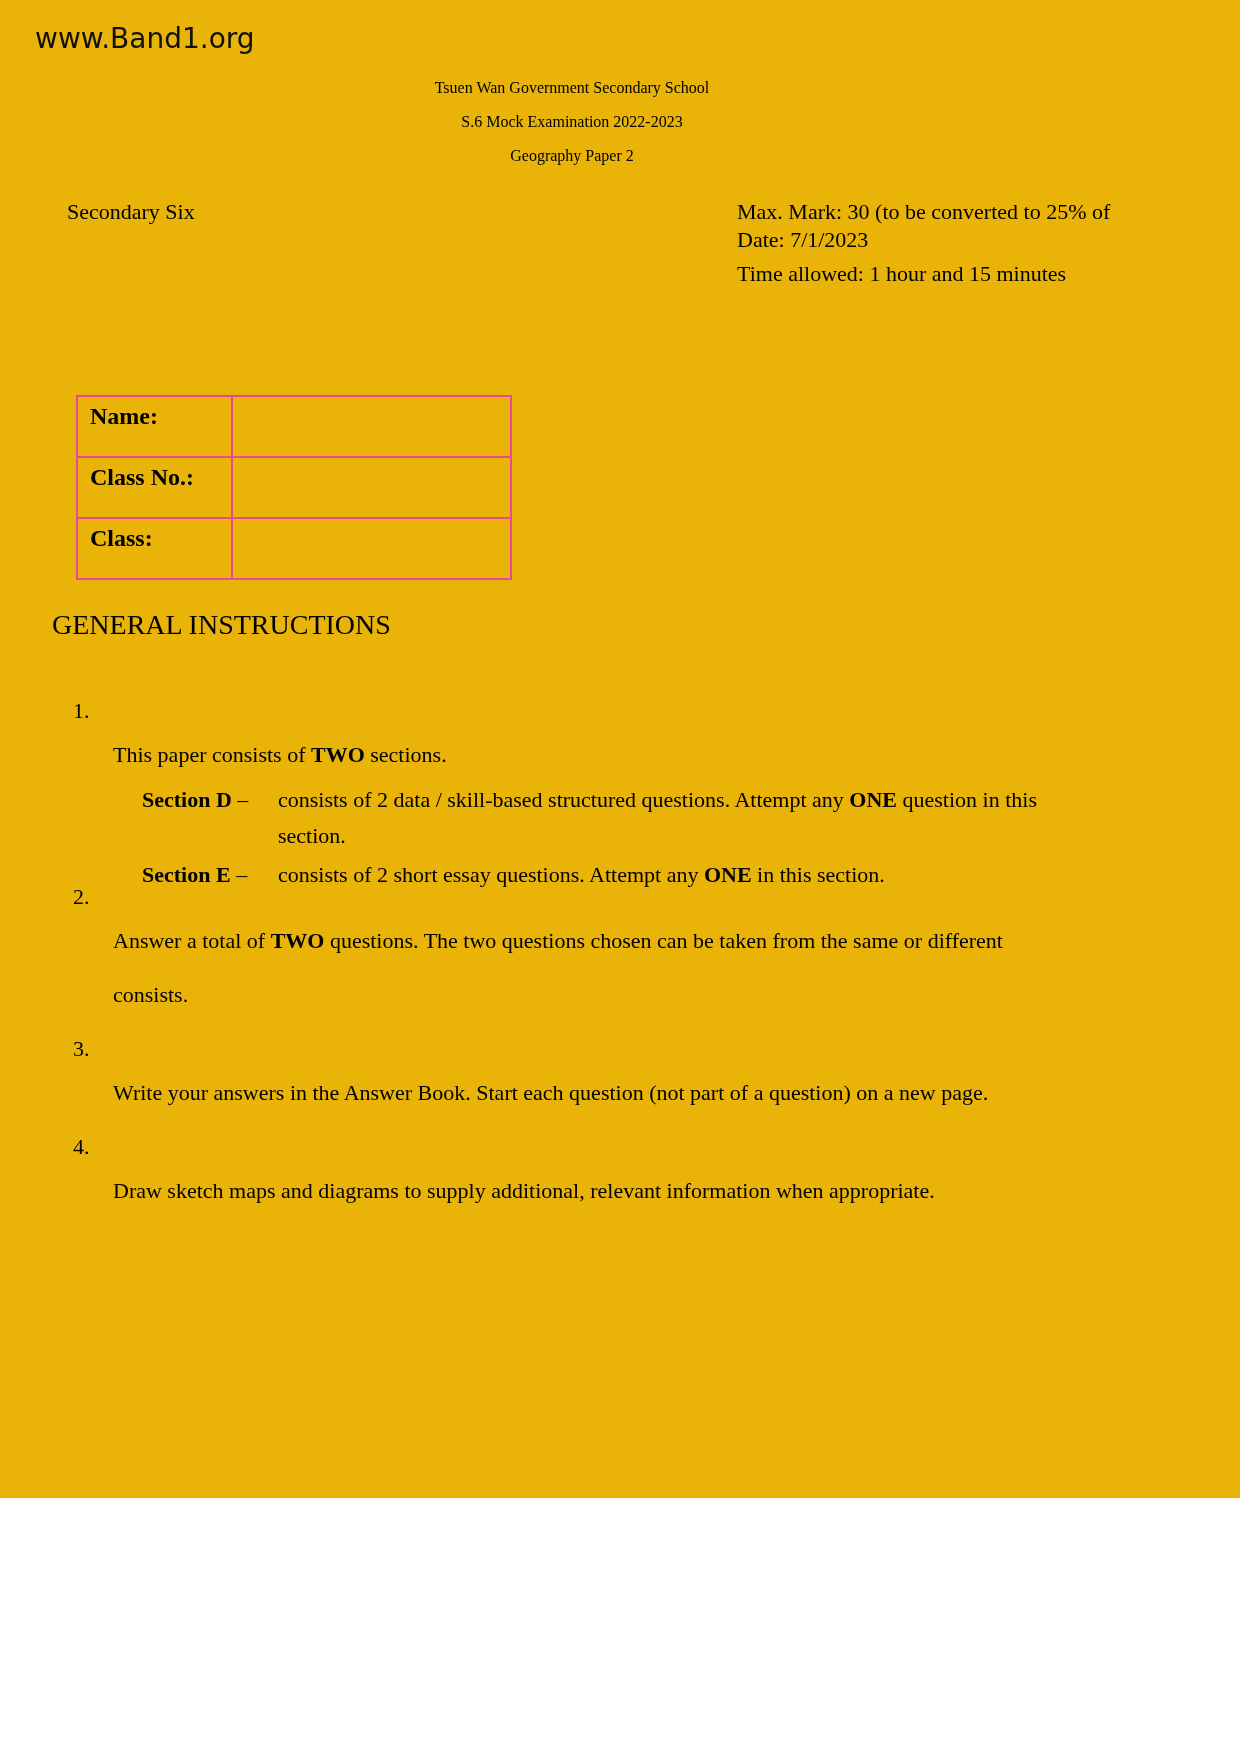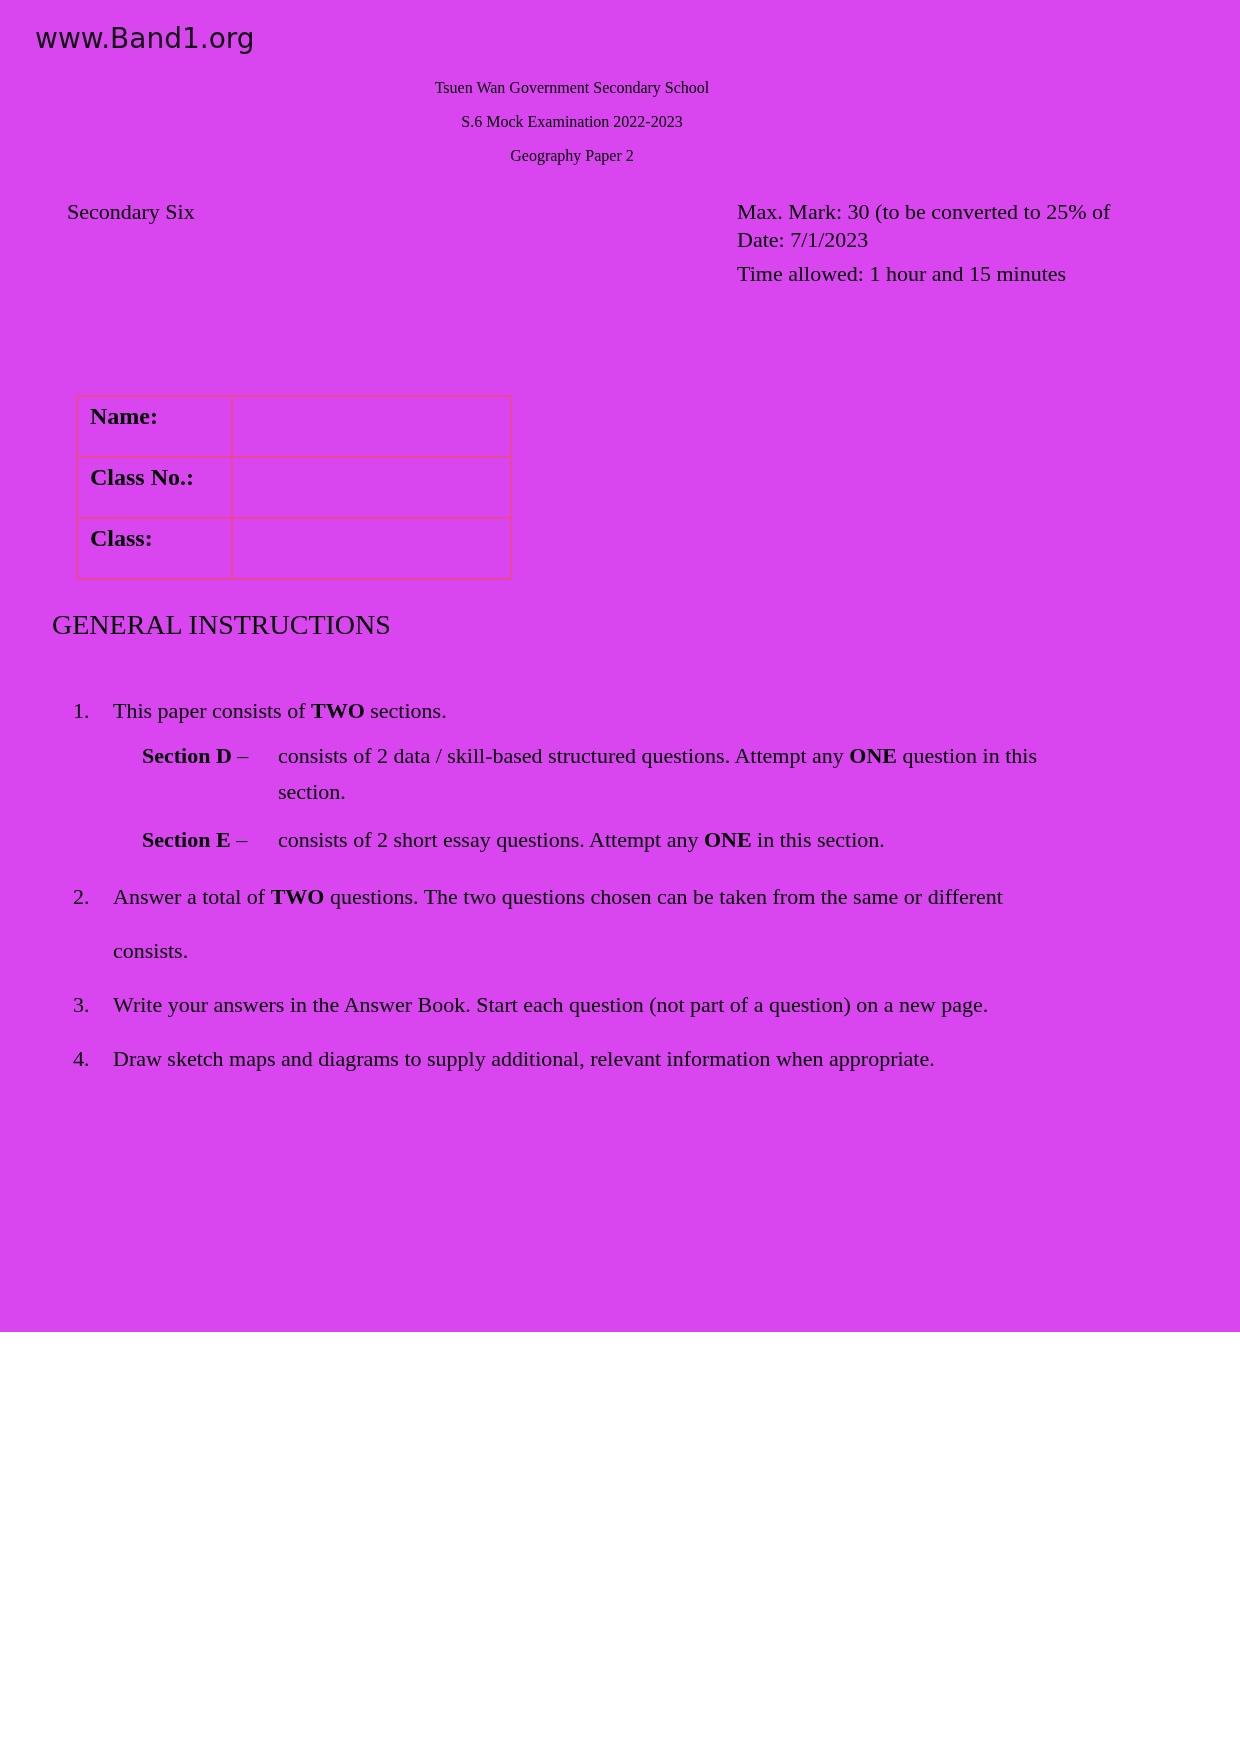--- a/index.html
+++ b/index.html
@@ -3,22 +3,22 @@
 <meta charset="utf-8">
 <style>
   html, body {
     margin: 0;
     padding: 0;
     background: #ffffff;
   }
   .page {
     position: relative;
     width: 1240px;
-    height: 1332px;
-    background: #d946ef;
+    height: 1498px;
+    background: #eab308;
     color: #000000;
     font-family: "Liberation Serif", serif;
     font-size: 21px;
     overflow: hidden;
   }
   .b { font-weight: bold; }
 
   
   .watermark {
     position: absolute;
@@ -104,41 +104,42 @@
   .item-row {
     display: flex;
     align-items: flex-start;
   }
   .item-num {
     flex: 0 0 40px;
   }
   .item-content {
     flex: 1 1 auto;
     white-space: nowrap;
+    margin-top: 44px;
   }
 
   .item1-block {
     position: absolute;
     left: 73px;
     top: 694px;
     width: 1140px;
     font-size: 22px;
     line-height: 34px;
   }
   .section-defs {
     margin-top: 10px;
     margin-left: 69px;
   }
   .section-row {
     display: flex;
     align-items: flex-start;
     line-height: 36px;
   }
   .section-row + .section-row {
-    margin-top: 12px;
+    margin-top: 3px;
   }
   .section-term {
     flex: 0 0 136px;
     white-space: nowrap;
   }
   .section-desc {
     flex: 1 1 auto;
     white-space: nowrap;
   }
 

